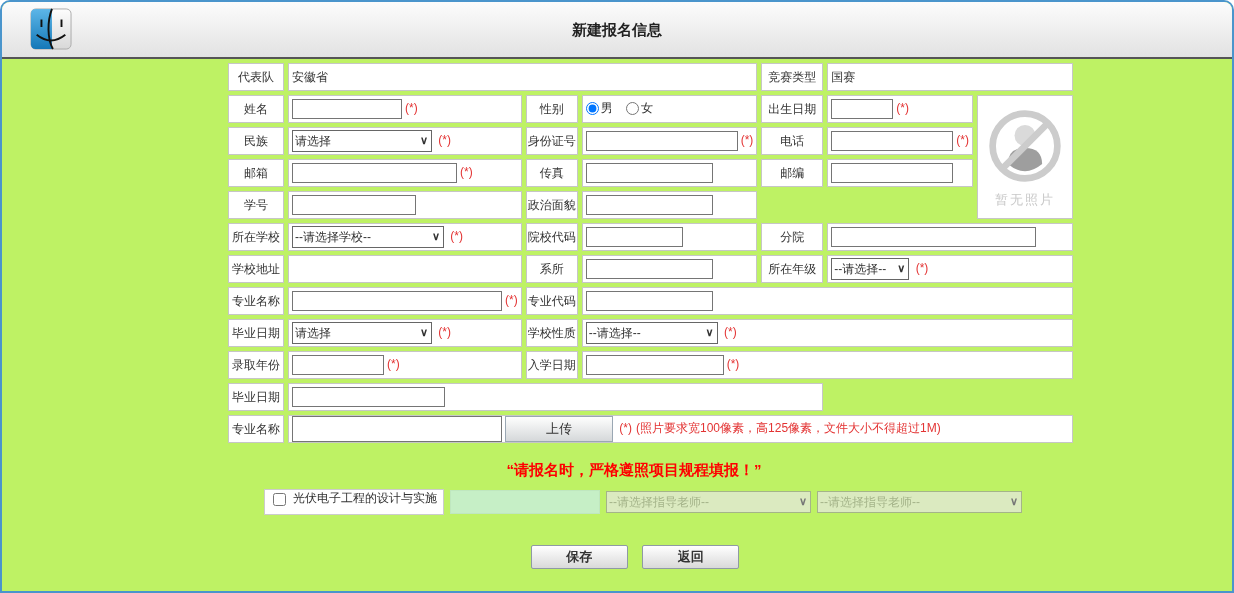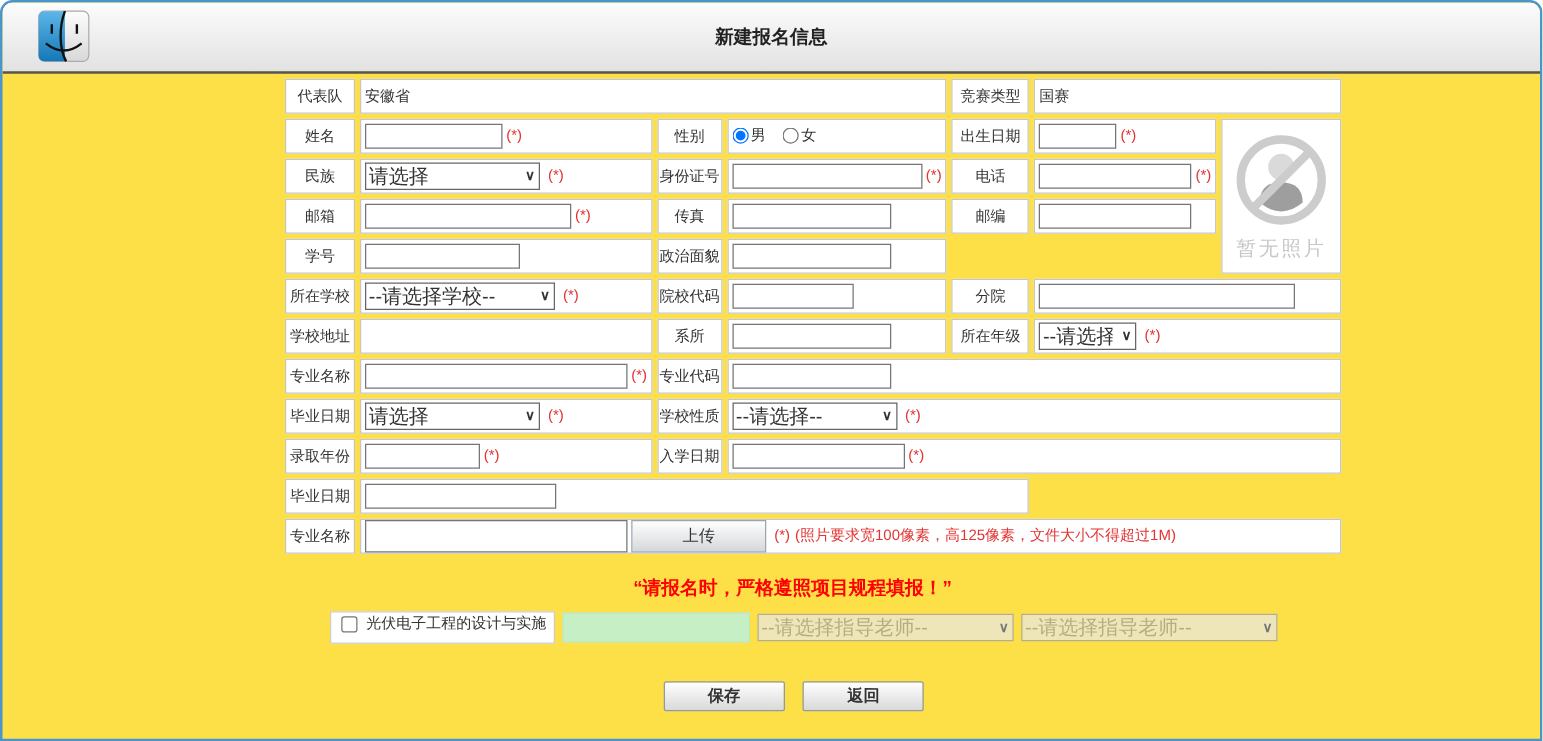--- a/index.html
+++ b/index.html
@@ -1,36 +1,36 @@
 <!DOCTYPE html>
 <html><head>
 <meta charset="utf-8">
 <style>
   html,body{margin:0;padding:0;background:#fff;}
   .page{
     position:relative;width:1234px;height:593px;box-sizing:border-box;
-    border:2px solid #4a95cc;border-radius:10px 10px 0 0;background:#fde047;
+    border:2px solid #4a95cc;border-radius:10px 10px 0 0;background:#bef264;
     font-family:"Liberation Sans",sans-serif;color:#333;overflow:hidden;
   }
   
   .header{height:55px;background:linear-gradient(#fcfcfc,#e2e2e2);border-bottom:2px solid #555;position:relative;}
   .finder-icon{position:absolute;left:28px;top:6px;width:42px;height:42px;}
   .title{text-align:center;line-height:55px;font-size:15px;font-weight:bold;color:#222;}
   
   .form-table{margin-left:222px;border-collapse:separate;border-spacing:4px;table-layout:fixed;}
   .form-table td{border:1px solid #c6c6c6;height:26px;font-size:12px;padding:0 3px;background:#fff;white-space:nowrap;overflow:visible;}
   td.lbl{text-align:center;padding:0 1px;}
   td.blank{border:none;background:transparent;}
   td.photo-cell{text-align:center;vertical-align:middle;padding:2px;}
-  .nophoto-text{color:#c8c8c8;font-size:16px;letter-spacing:2px;margin-top:2px;}
+  .nophoto-text{color:#c8c8c8;font-size:13px;letter-spacing:2px;margin-top:2px;}
   
   input.ti{height:20px;border:1px solid #757575;border-radius:0;font-size:12px;padding:0 2px;box-sizing:border-box;vertical-align:middle;background:#fff;font-family:"Liberation Sans",sans-serif;}
   input.file{height:26px;}
   .sel-wrap{position:relative;display:inline-block;vertical-align:middle;}
-  select.sel{appearance:none;-webkit-appearance:none;height:22px;border:1px solid #666;border-radius:0;background:#fff;color:#333;font-size:16px;padding:0 18px 0 2px;box-sizing:border-box;font-family:"Liberation Sans",sans-serif;}
+  select.sel{appearance:none;-webkit-appearance:none;height:22px;border:1px solid #666;border-radius:0;background:#fff;color:#333;font-size:12px;padding:0 18px 0 2px;box-sizing:border-box;font-family:"Liberation Sans",sans-serif;}
   .sel-arrow{position:absolute;right:4px;top:50%;transform:translateY(-52%);font-size:11px;font-weight:bold;color:#333;pointer-events:none;}
   select.sel:disabled{background:#e8e8e8;color:#999;border-color:#9a9a9a;}
   .sel-wrap.dis .sel-arrow{color:#777;}
   .req{color:#e33333;font-size:12px;margin-left:3px;}
   .rednote{color:#e33333;font-size:12px;margin-left:4px;}
   label.radio{display:inline-flex;align-items:center;margin-right:10px;font-size:12px;}
   label.radio input{margin:0 2px 0 0;}
   .upload-btn{display:inline-block;width:108px;height:26px;border:1px solid #9aa7b3;background:linear-gradient(#fefefe,#d5d8da);font-size:13px;color:#333;vertical-align:middle;margin-left:3px;cursor:pointer;font-family:"Liberation Sans",sans-serif;}
   
   .w62{width:62px}.w78{width:78px}.w92{width:92px}.w97{width:97px}.w110{width:110px}

